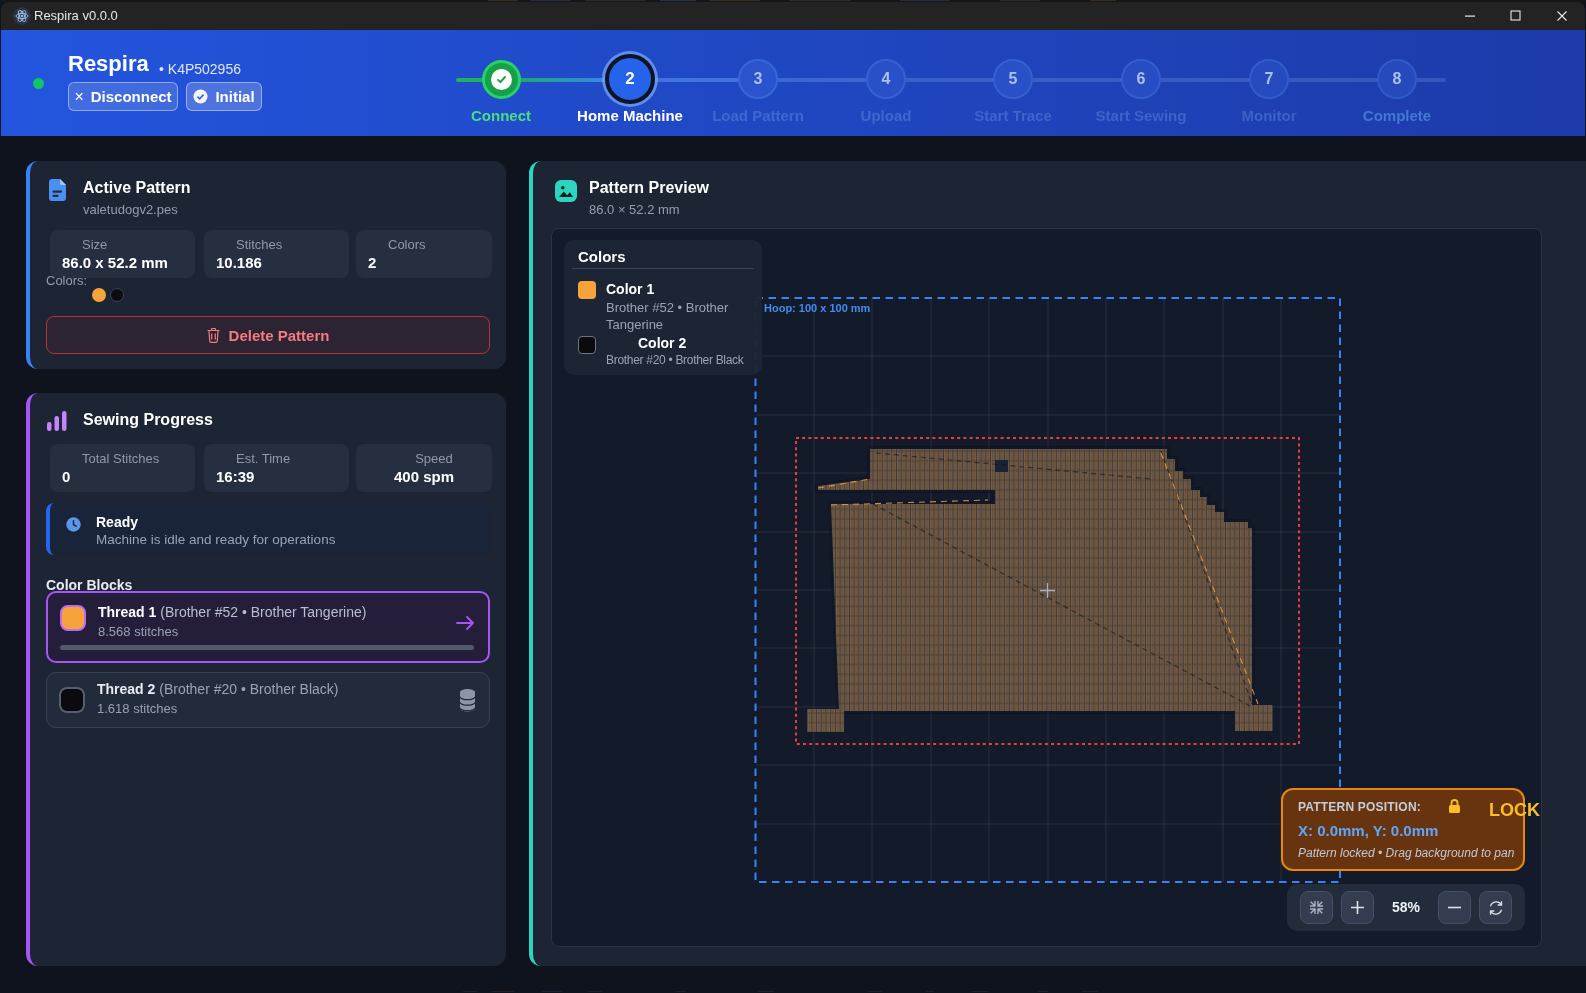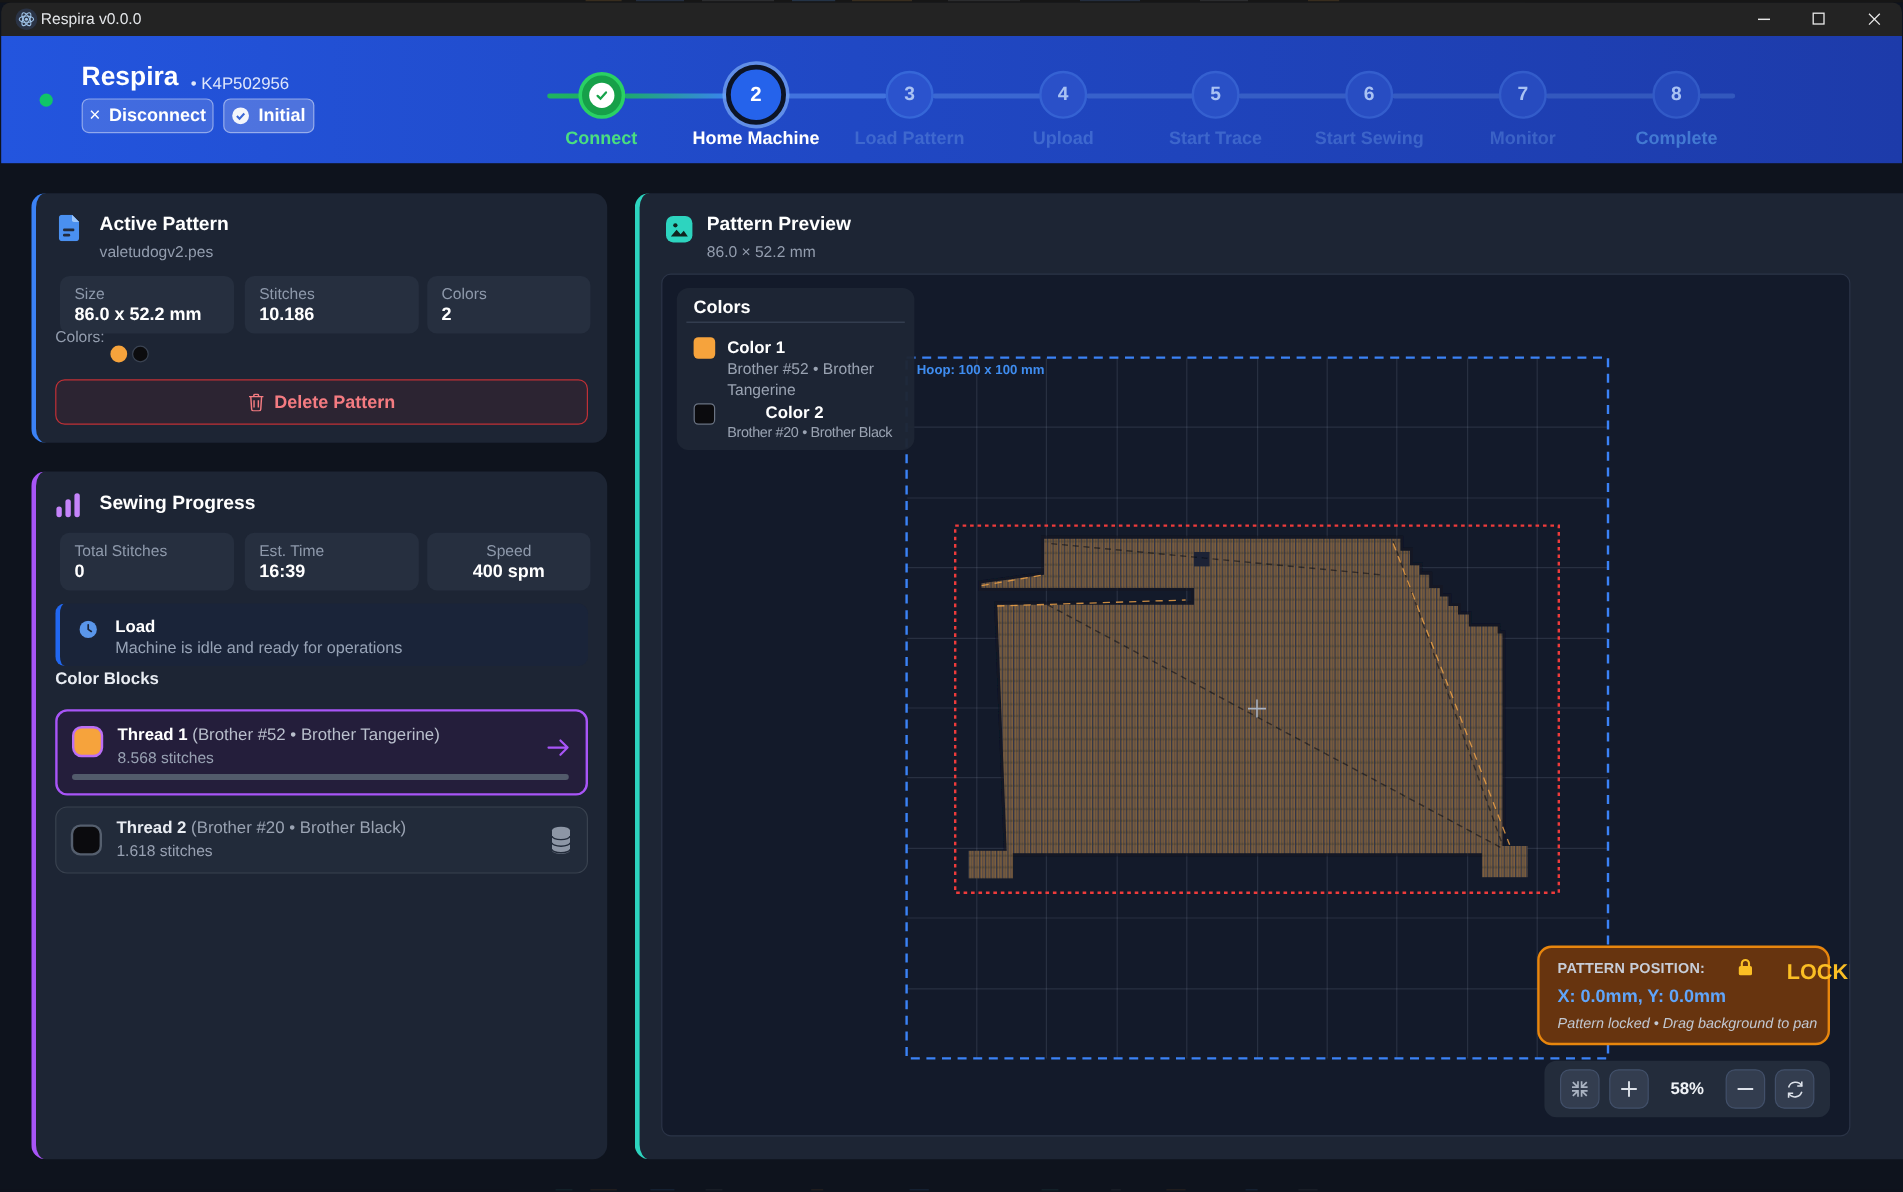--- a/index.html
+++ b/index.html
@@ -14,21 +14,21 @@
 .hdr-title { position:absolute; left:67px; top:21px; font-size:22px; font-weight:bold; color:#fff; }
 .hdr-serial { position:absolute; left:158px; top:31px; font-size:14px; color:#dfe6fb; }
 .hdr-btn { position:absolute; top:52px; height:29px; border:1px solid rgba(255,255,255,0.42); border-radius:6px; background:rgba(255,255,255,0.14); color:#fff; font-size:15px; font-weight:bold; display:flex; align-items:center; justify-content:center; gap:7px; }
 
 .stepline { position:absolute; height:4px; top:48px; border-radius:2px; }
 .step-circ { position:absolute; top:29px; width:40px; height:40px; border-radius:50%; display:flex; align-items:center; justify-content:center; font-size:16px; font-weight:bold; }
 .step-lab { position:absolute; top:77px; width:128px; text-align:center; font-size:15px; font-weight:bold; }
 
 .card { position:absolute; background:#1d2534; border-radius:12px; }
 .statbox { position:absolute; background:#262f3f; border-radius:8px; height:48px; padding:7px 12px; }
-.statbox .lab { font-size:13px; color:#8e99ab; }
+.statbox .lab { font-size:13px; color:#8e99ab;margin-left:20px; }
 .statbox .val { font-size:15px; font-weight:bold; color:#fff; margin-top:2px; }
 .zbtn { position:absolute; top:7px; width:33px; height:33px; background:#333d4f; border:1px solid #42506a; border-radius:8px; display:flex; align-items:center; justify-content:center; }
 .ctitle { font-size:16px; font-weight:bold; color:#fff; }
 .csub { font-size:13px; color:#939dae; }
 </style>
 </head>
 <body>
 <div class="topsliver"></div>
 <div class="titlebar">
   <div class="tb-icon">
@@ -149,24 +149,24 @@
   <div class="statbox" style="left:326px; top:51px; width:136px;text-align:center;">
       <div class="lab">Speed</div>
       <div class="val">400 spm</div>
     </div>
 
   <div style="position:absolute;left:16px;top:110px;width:444px;height:52px;background:#1a2439;border-left:4px solid #2167f0;border-radius:8px;">
     <svg style="position:absolute;left:16px;top:14px;" width="15" height="15" viewBox="0 0 15 15">
         <circle cx="7.5" cy="7.5" r="7.2" fill="#5a96ea"></circle>
         <path d="M7.5 3.6 v3.9 l2.6 1.7" stroke="#1a2439" stroke-width="1.4" fill="none" stroke-linecap="round"></path>
       </svg>
-    <div style="position:absolute;left:46px;top:11px;font-size:14px;font-weight:bold;color:#fff;">Load</div>
+    <div style="position:absolute;left:46px;top:11px;font-size:14px;font-weight:bold;color:#fff;">Ready</div>
     <div style="position:absolute;left:46px;top:29px;font-size:13.5px;color:#97a3b6;">Machine is idle and ready for operations</div>
   </div>
-  <div style="position:absolute;left:16px;top:164px;font-size:14px;font-weight:bold;color:#e8ecf2;text-align:right;">Color Blocks</div>
+  <div style="position:absolute;left:16px;top:184px;font-size:14px;font-weight:bold;color:#e8ecf2;text-align:right;">Color Blocks</div>
 
   <div style="position:absolute;left:16px;top:198px;width:444px;height:72px;border:2px solid #a855f7;border-radius:10px;background:#241e3b;">
     <div style="position:absolute;left:12px;top:12px;width:26px;height:26px;border-radius:8px;background:#f6a33c;border:2px solid #bb6ef5;"></div>
     <div style="position:absolute;left:50px;top:11px;font-size:14px;color:#b9bfcc;"><span style="font-weight:bold;color:#fff;">Thread 1</span> (Brother #52 • Brother Tangerine)</div>
     <div style="position:absolute;left:50px;top:31px;font-size:13px;color:#98a1b2;">8.568 stitches</div>
     <div style="position:absolute;left:12px;top:52px;width:414px;height:5px;border-radius:3px;background:#525b6b;"></div>
     <svg style="position:absolute;right:13px;top:22px;" width="19" height="16" viewBox="0 0 19 16">
         <path d="M1 8 h16 M11 2 l6 6 l-6 6" stroke="#a855f7" stroke-width="1.8" fill="none" stroke-linecap="round" stroke-linejoin="round"></path>
       </svg>
   </div>

